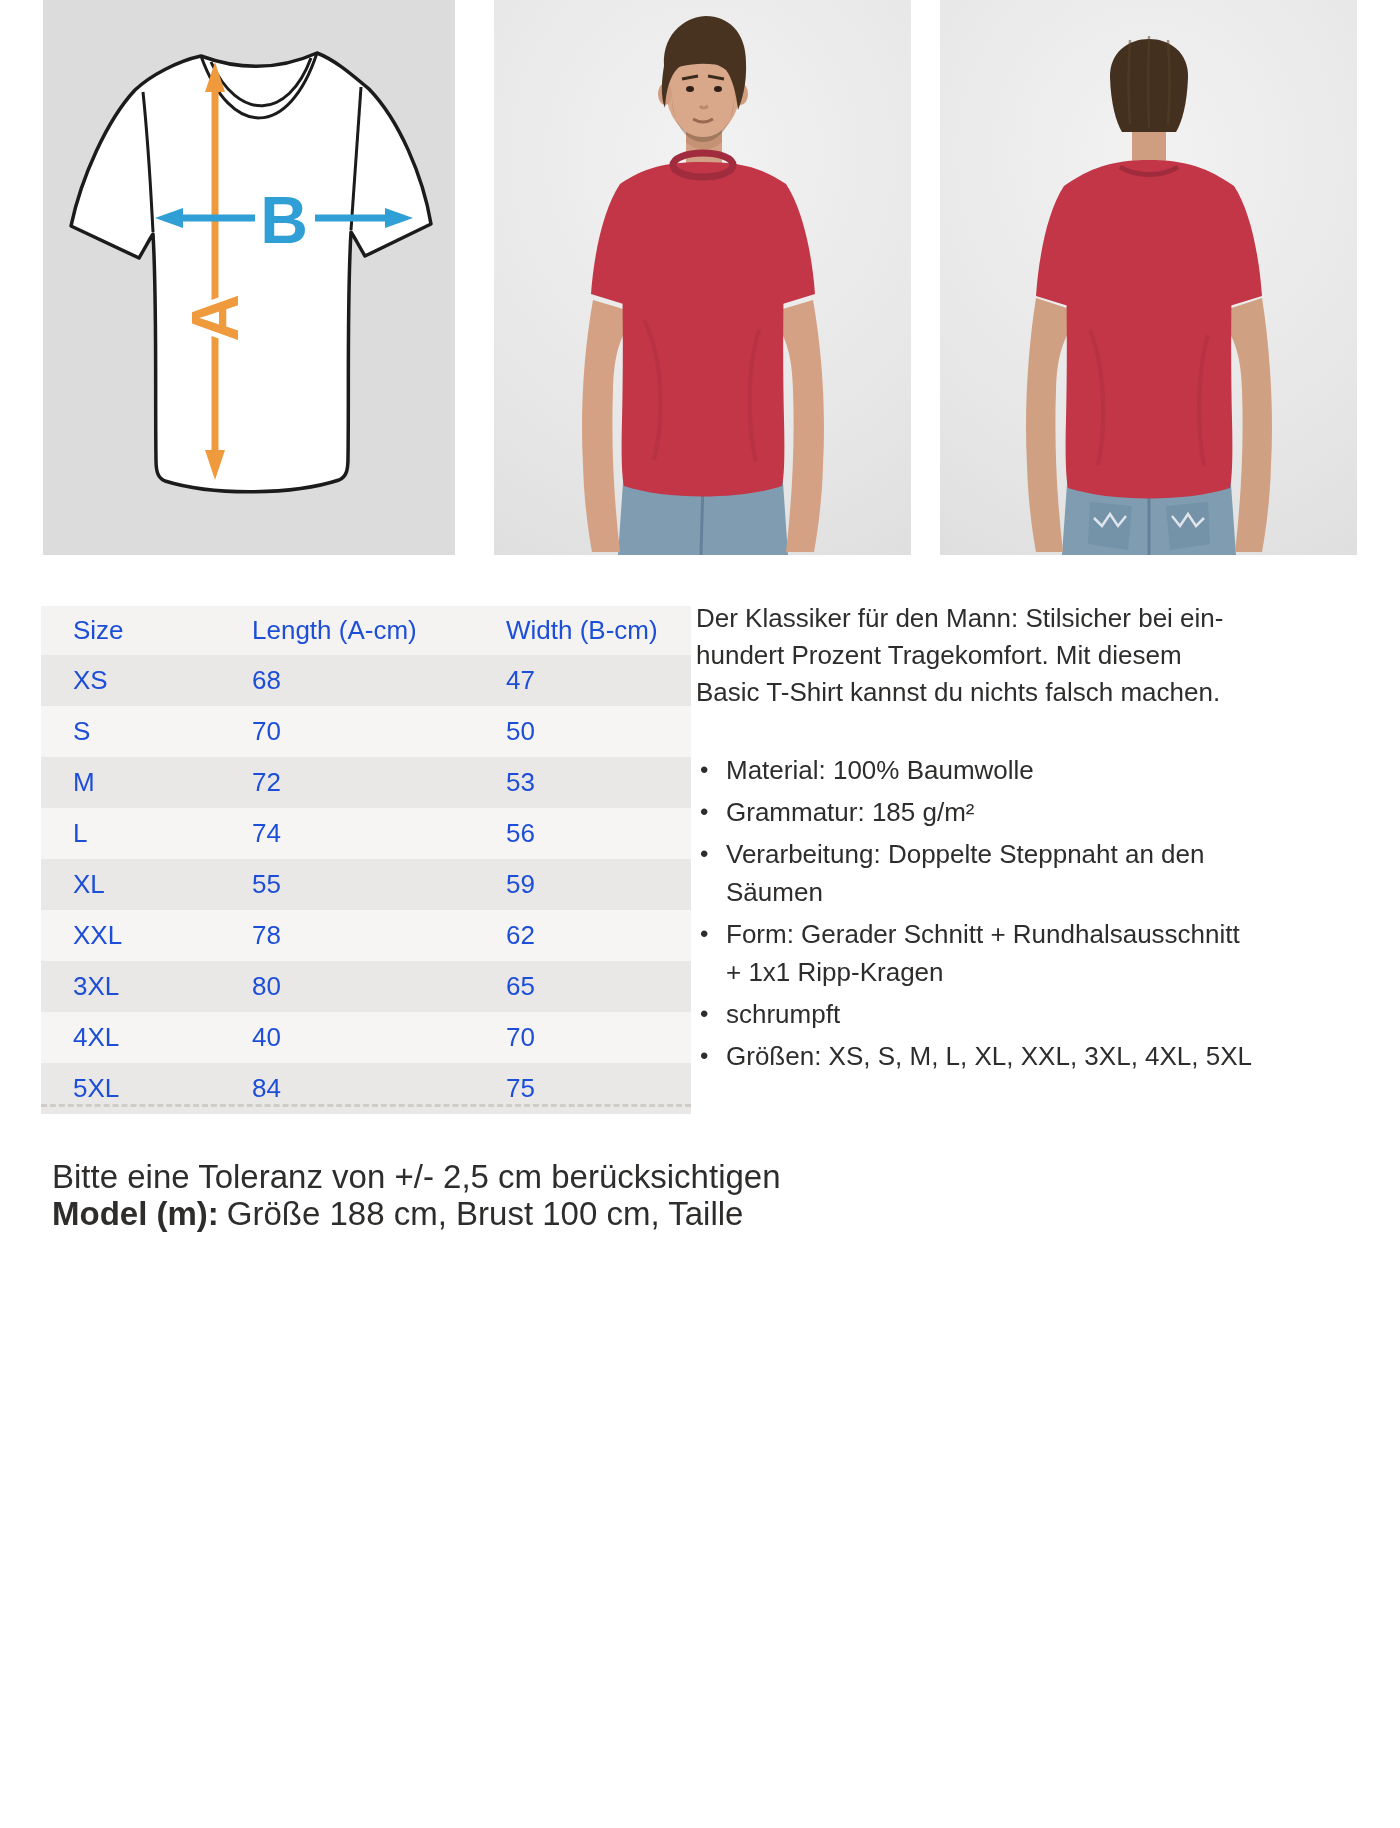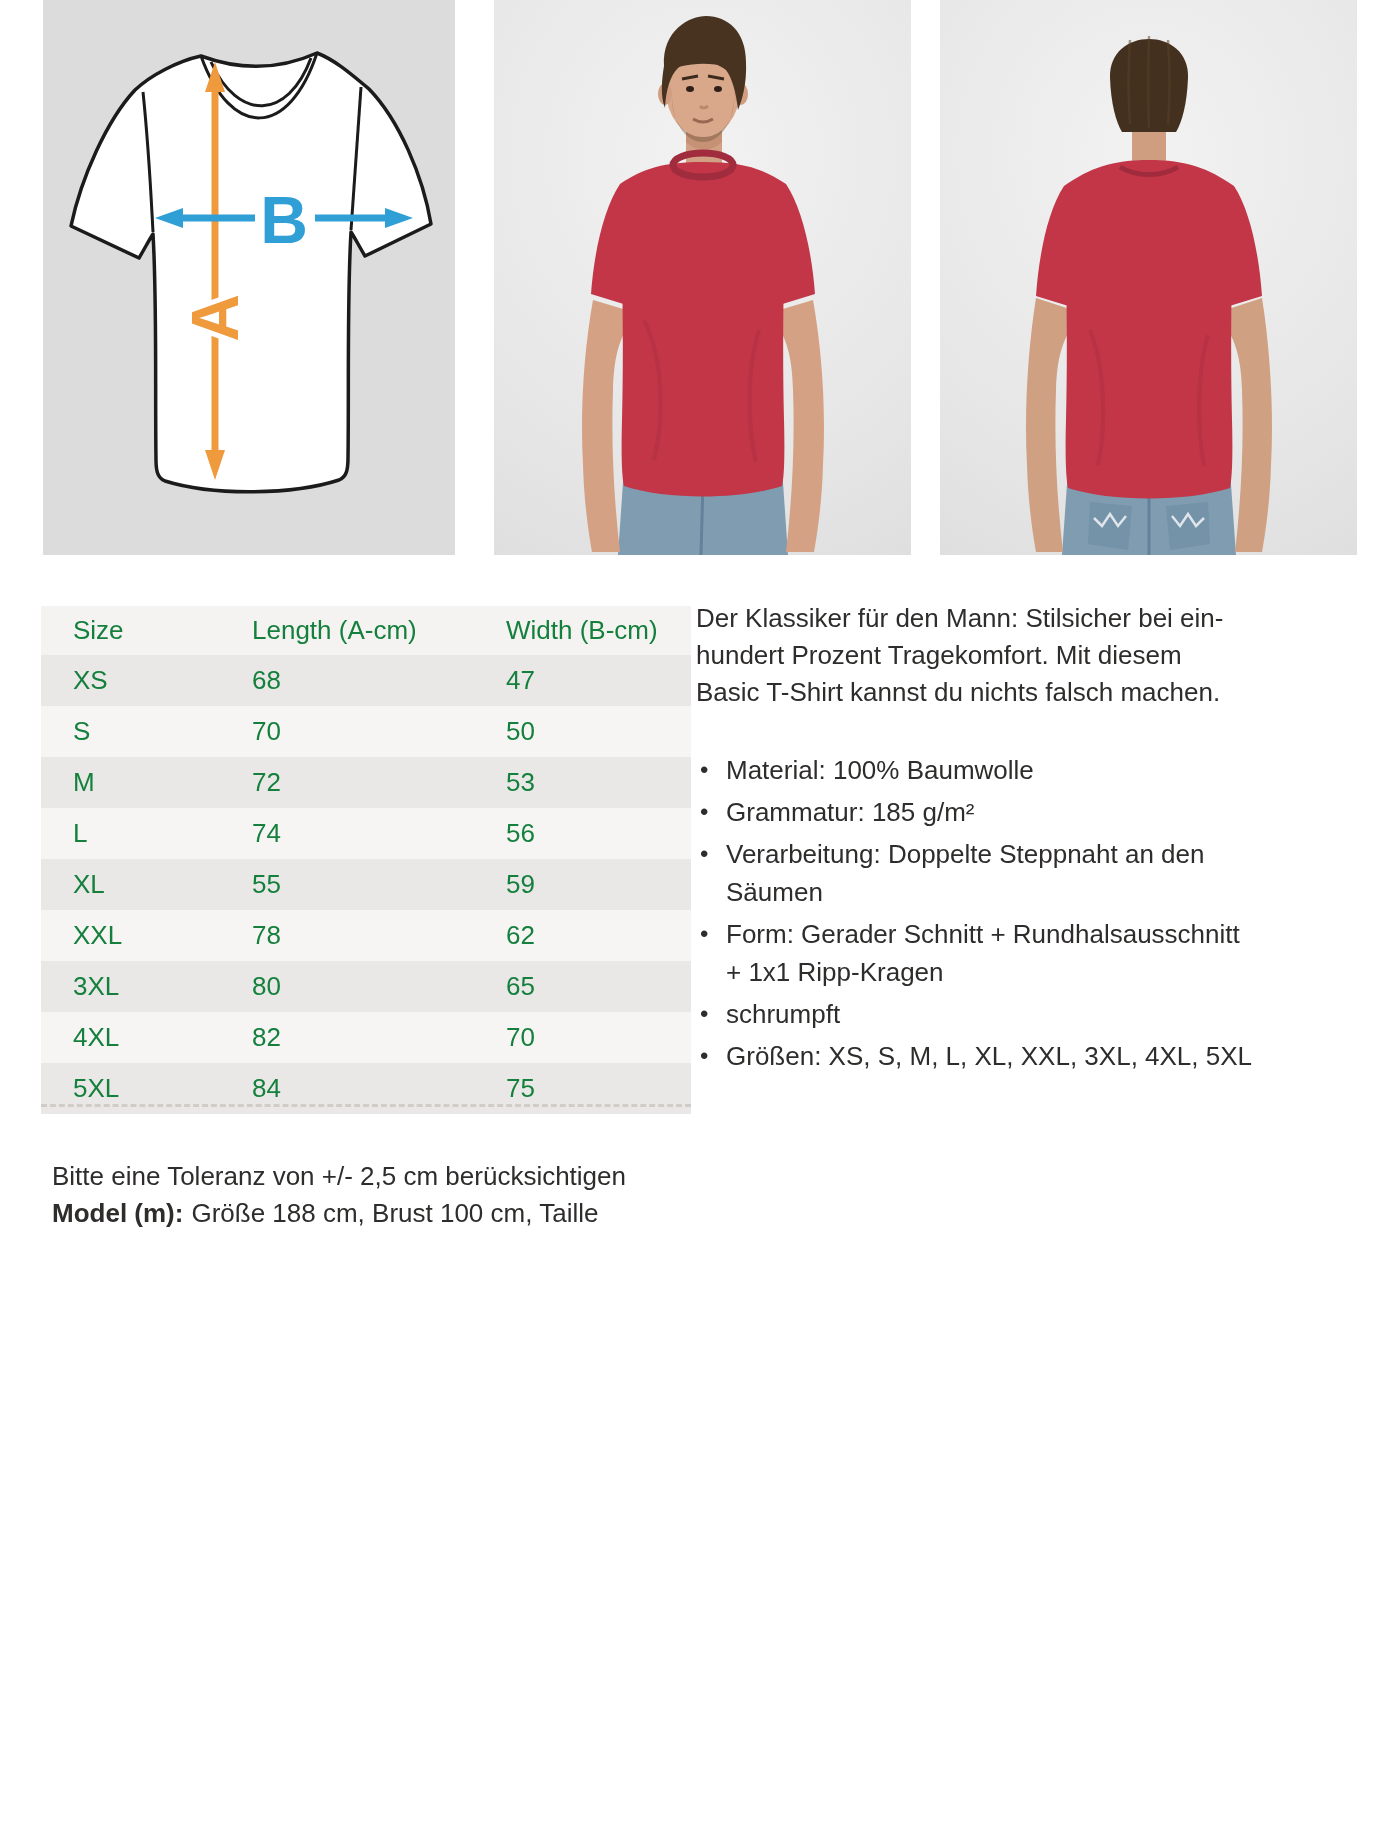--- a/index.html
+++ b/index.html
@@ -11,42 +11,42 @@
   .tile{position:absolute;top:0;height:555px;overflow:hidden;}
   .tile-diagram{left:43px;width:412px;background:#dcdcdd;}
   .tile-photo{background:radial-gradient(140% 115% at 50% 28%, #f2f2f2 0%, #e6e6e6 50%, #d6d6d6 100%);}
   .tile-front{left:494px;width:417px;}
   .tile-back{left:940px;width:417px;}
   .tile svg{display:block;width:100%;height:100%;}
 
   
   .size-table-wrap{position:absolute;left:41px;top:606px;width:650px;}
   table.size-table{width:650px;border-collapse:collapse;table-layout:fixed;
-    font-size:26px;color:#15803d;}
+    font-size:26px;color:#1d4ed8;}
   table.size-table col.c1{width:210px;}
   table.size-table col.c2{width:254px;}
   table.size-table col.c3{width:186px;}
   table.size-table th{font-weight:400;text-align:left;height:47px;background:#f4f3f1;}
   table.size-table td{height:49px;}
   table.size-table th:first-child,table.size-table td:first-child{padding-left:32px;}
   table.size-table tbody tr:nth-child(odd){background:#e9e8e6;}
   table.size-table tbody tr:nth-child(even){background:#f6f5f3;}
   .table-artifact{position:absolute;left:41px;top:1104px;width:650px;height:0;
     border-top:3px dashed rgba(178,173,166,0.45);}
 
   
   .description{position:absolute;left:696px;top:600px;width:670px;font-size:26px;line-height:37px;}
   .description .para div{white-space:nowrap;}
   .spec-list{list-style:none;margin:40px 0 0 0;padding:0;}
   .spec-list li{position:relative;padding-left:30px;margin-bottom:4px;line-height:38px;}
   .spec-list li::before{content:"\2022";position:absolute;left:4px;top:0;font-size:24px;color:#2e2d2c;}
   .spec-list li div{white-space:nowrap;}
 
   
-  .notes{position:absolute;left:52px;top:1158px;width:620px;font-size:26px;line-height:37px;}
+  .notes{position:absolute;left:52px;top:1158px;width:620px;font-size:33px;line-height:37px;}
   .notes div{white-space:nowrap;}
   .notes .model-label{font-weight:700;margin-top:32px;}
   .notes .model-rest{margin-left:8px;}
 </style>
 </head>
 <body>
 
 <div class="page">
 
   <div class="tile tile-diagram">
@@ -206,21 +206,21 @@
             <td>78</td>
             <td>62</td>
           </tr>
         <tr>
             <td>3XL</td>
             <td>80</td>
             <td>65</td>
           </tr>
         <tr>
             <td>4XL</td>
-            <td>82</td>
+            <td>40</td>
             <td>70</td>
           </tr>
         <tr>
             <td>5XL</td>
             <td>84</td>
             <td>75</td>
           </tr>
       </tbody>
     </table>
   </div>

